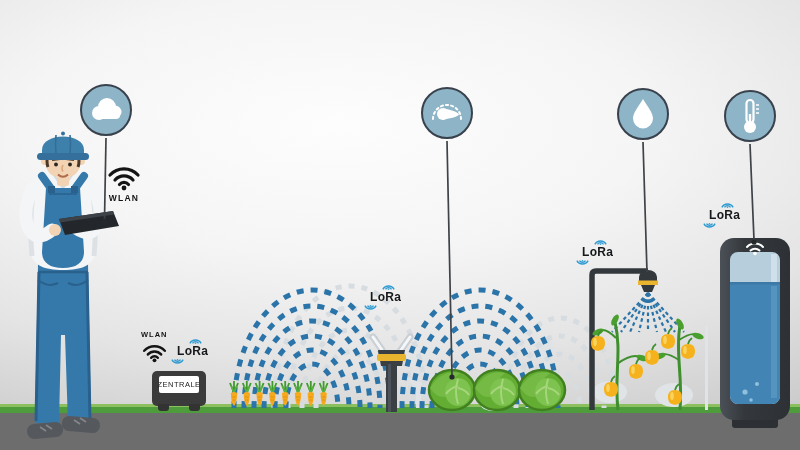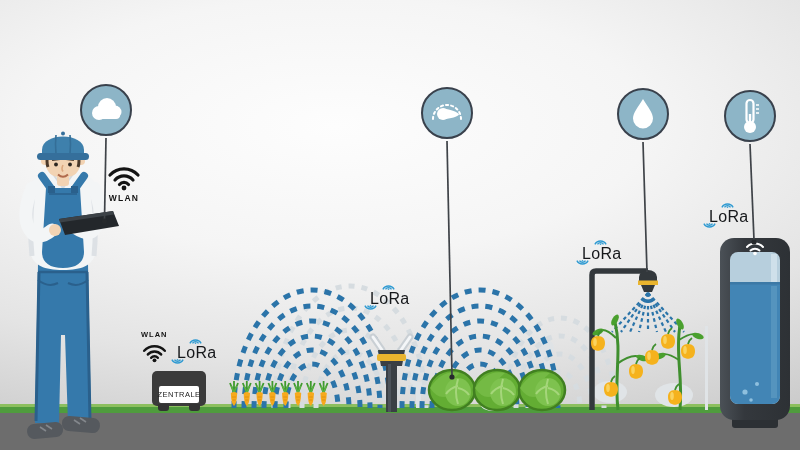--- a/index.html
+++ b/index.html
@@ -10,32 +10,32 @@
   }
   .abs{position:absolute;}
   svg{display:block;overflow:visible;}
   
   .grass-hi{left:0;top:404px;width:800px;height:3px;background:#8cbf5e;}
   .grass{left:0;top:407px;width:800px;height:6px;background:#4f9c3d;}
   .ground{left:0;top:413px;width:800px;height:37px;background:#6d6d6d;}
   
   .sensor{width:48px;height:48px;border-radius:50%;background:#8db5c7;border:2px solid #39414c;}
   
-  .lora{font-weight:400;font-size:16px;line-height:1;color:#16181b;letter-spacing:.3px;}
+  .lora{font-weight:700;font-size:12px;line-height:1;color:#16181b;letter-spacing:.3px;}
   .lora .w{position:absolute;width:15px;height:8px;}
   .lora .wt{left:11px;top:-9px;}
   .lora .wb{left:-7px;top:14px;}
   
   .wlanbadge{display:flex;flex-direction:column;align-items:center;color:#141414;}
   .wlanbadge .lbl{font-weight:700;font-size:8.5px;letter-spacing:1.2px;margin-top:3px;}
   .wlanbadge2{display:flex;flex-direction:column;align-items:center;color:#141414;}
   .wlanbadge2 .lbl{font-weight:700;font-size:7.5px;letter-spacing:1px;margin-bottom:2px;}
   
   .zbox{left:152px;top:371px;width:54px;height:35px;background:#3b3b3b;border-radius:5px;}
-  .zscreen{position:absolute;left:7px;top:15px;right:7px;height:17px;background:#ffffff;border-radius:2px;
+  .zscreen{position:absolute;left:7px;top:5px;right:7px;height:17px;background:#ffffff;border-radius:2px;
     display:flex;align-items:center;justify-content:center;
     font-size:7.5px;letter-spacing:.5px;color:#222;}
   .zfoot{width:11px;height:7px;background:#333;border-radius:0 0 3px 3px;}
 </style>
 </head>
 <body>
 
 <div id="scene">
 
   <div class="abs grass-hi"></div>

